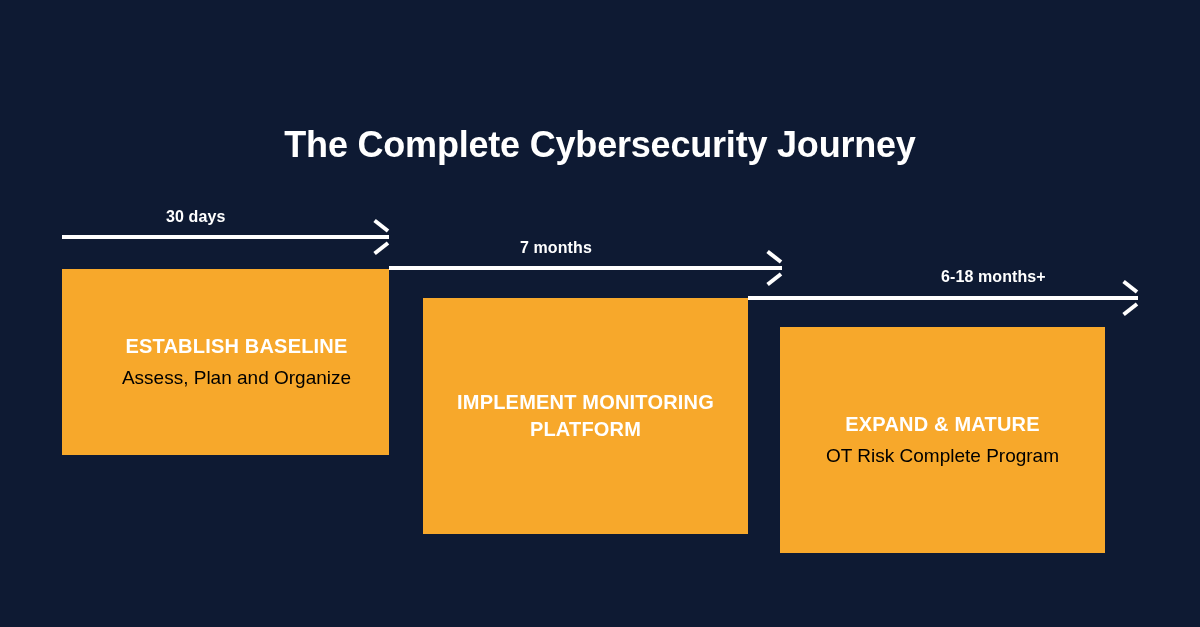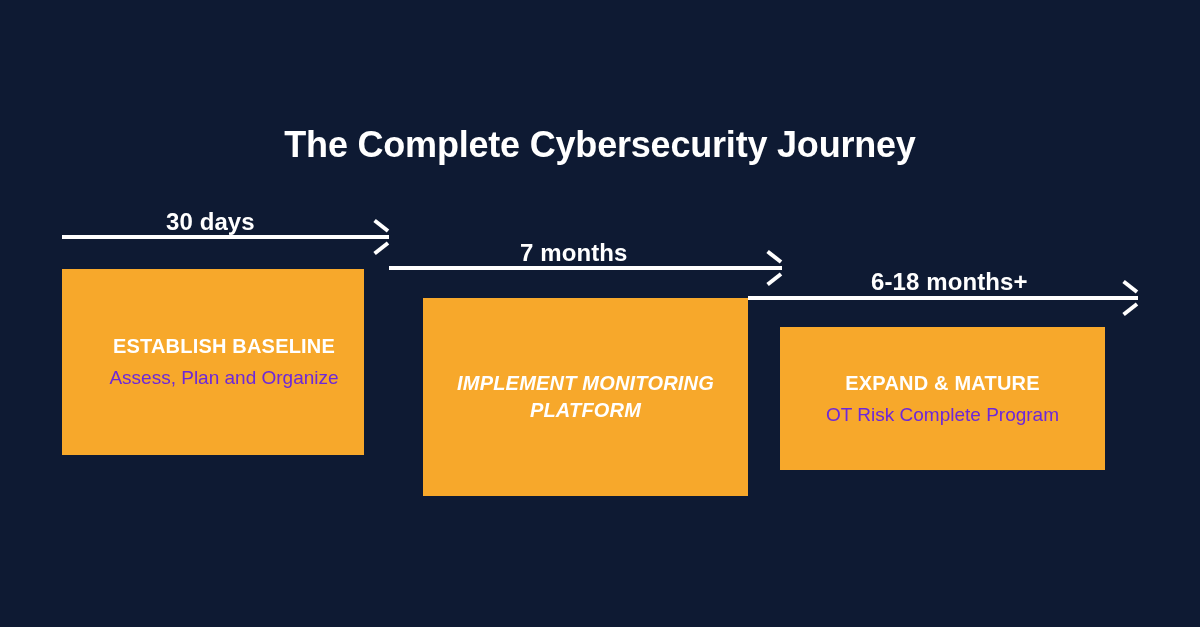--- a/index.html
+++ b/index.html
@@ -49,31 +49,31 @@
   }
   .stage-title {
     color: #ffffff;
     font-size: 20px;
     font-weight: bold;
     text-align: center;
     line-height: 27px;
     letter-spacing: 0.2px;
   }
   .stage-subtitle {
-    color: #6d28d9;
+    color: #000000;
     font-size: 19px;
     font-weight: normal;
     text-align: center;
     line-height: 26px;
     margin-top: 5px;
   }
 
-  #stage-0 { left: 62px;  top: 269px; width: 302px; height: 186px; padding-left: 32px; }
-  #stage-1 { left: 423px; top: 298px; width: 325px; height: 198px; font-style: italic; }
-  #stage-2 { left: 780px; top: 327px; width: 325px; height: 143px; }
+  #stage-0 { left: 62px;  top: 269px; width: 327px; height: 186px; padding-left: 32px; }
+  #stage-1 { left: 423px; top: 298px; width: 325px; height: 236px; }
+  #stage-2 { left: 780px; top: 327px; width: 325px; height: 226px; }
 
   
   .arrow {
     position: absolute;
     height: 22px;
   }
   .arrow-line {
     position: absolute;
     left: 0;
     top: 9px;
@@ -104,34 +104,34 @@
   }
   .arrow-head::after {
     top: 15px;
     transform: rotate(-38deg);
     transform-origin: right center;
   }
 
   .arrow-label {
     position: absolute;
     color: #ffffff;
-    font-size: 24px;
+    font-size: 16px;
     font-weight: bold;
     white-space: nowrap;
     letter-spacing: 0.1px;
     text-align: center;
   }
 
   #arrow-0 { left: 62px;  top: 226px; width: 327px; }
   #arrow-1 { left: 389px; top: 257px; width: 393px; }
   #arrow-2 { left: 748px; top: 287px; width: 390px; }
 
   #arrow-label-0 { left: 166px; top: 208px; }
   #arrow-label-1 { left: 520px; top: 239px; }
-  #arrow-label-2 { left: 871px; top: 268px; }
+  #arrow-label-2 { left: 941px; top: 268px; }
 </style>
 </head>
 <body>
 
 <div id="canvas">
 
   <div class="page-title">The Complete Cybersecurity Journey</div>
 
   <div class="arrow" id="arrow-0">
     <div class="arrow-line"></div>

